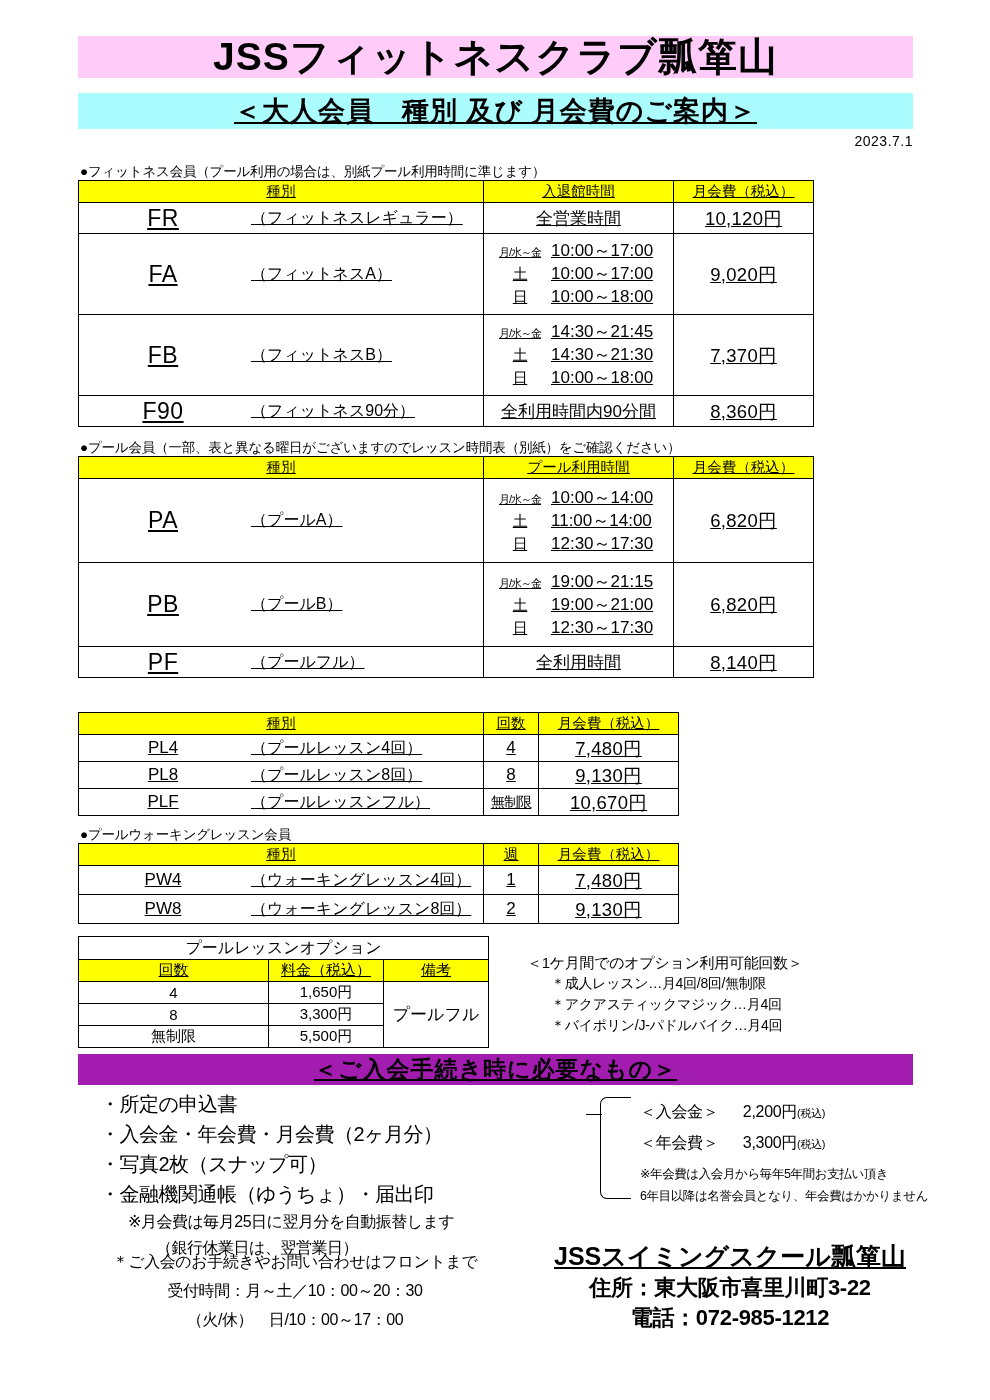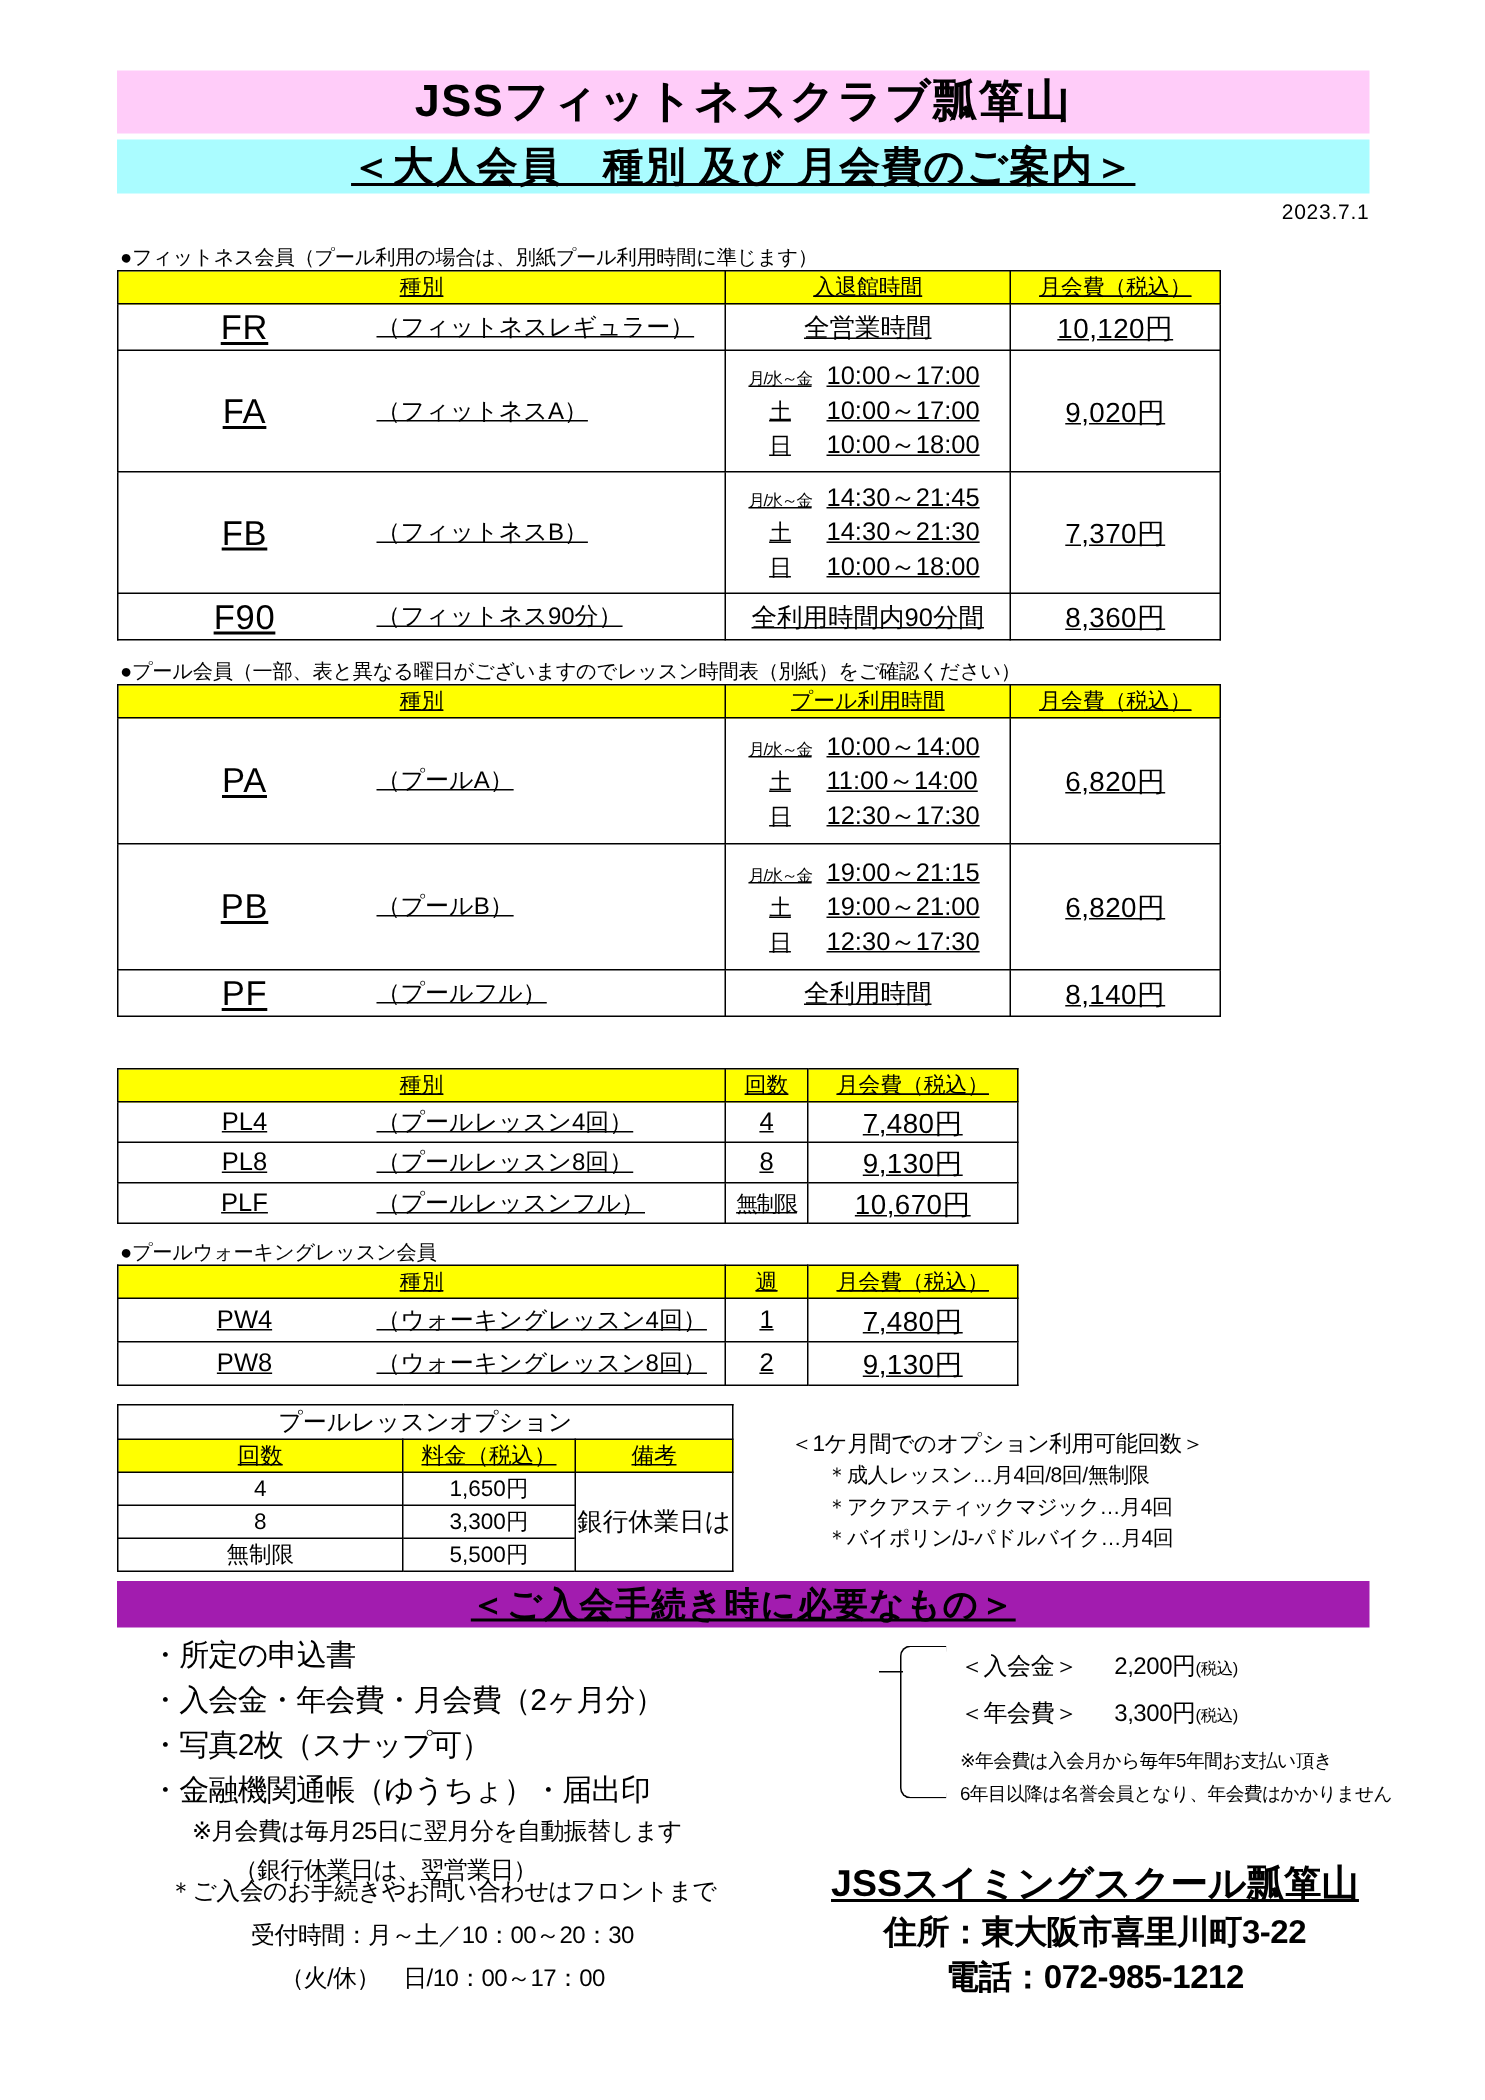--- a/index.html
+++ b/index.html
@@ -26,25 +26,25 @@
   .banner {
     position: absolute;
     left: 78px;
     width: 835px;
     text-align: center;
     font-weight: bold;
     letter-spacing: 1px;
     white-space: nowrap;
   }
   .banner-pink {
-    top: 47px;
+    top: 36px;
     height: 42px;
     line-height: 42px;
     background: #ffccf9;
-    font-size: 30px;
+    font-size: 39px;
   }
   .banner-cyan {
     top: 93px;
     height: 36px;
     line-height: 36px;
     background: #aafcff;
     font-size: 27px;
     text-decoration: underline;
     text-underline-offset: 2px;
   }
@@ -559,21 +559,21 @@
         <td class="title" colspan="3">プールレッスンオプション</td>
       </tr>
       <tr class="hdr">
         <td>回数</td>
         <td>料金（税込）</td>
         <td>備考</td>
       </tr>
       <tr>
         <td>4</td>
         <td>1,650円</td>
-        <td class="ticket" rowspan="3">銀行休業日は</td>
+        <td class="ticket" rowspan="3">プールフル</td>
       </tr>
       <tr>
         <td>8</td>
         <td>3,300円</td>
       </tr>
       <tr>
         <td>無制限</td>
         <td>5,500円</td>
       </tr>
     </tbody>

